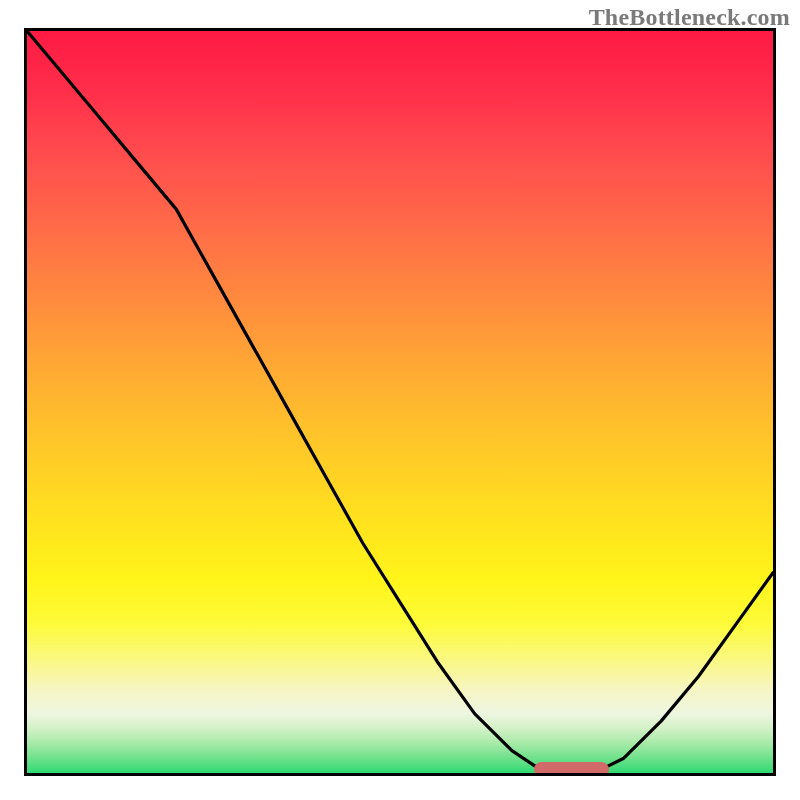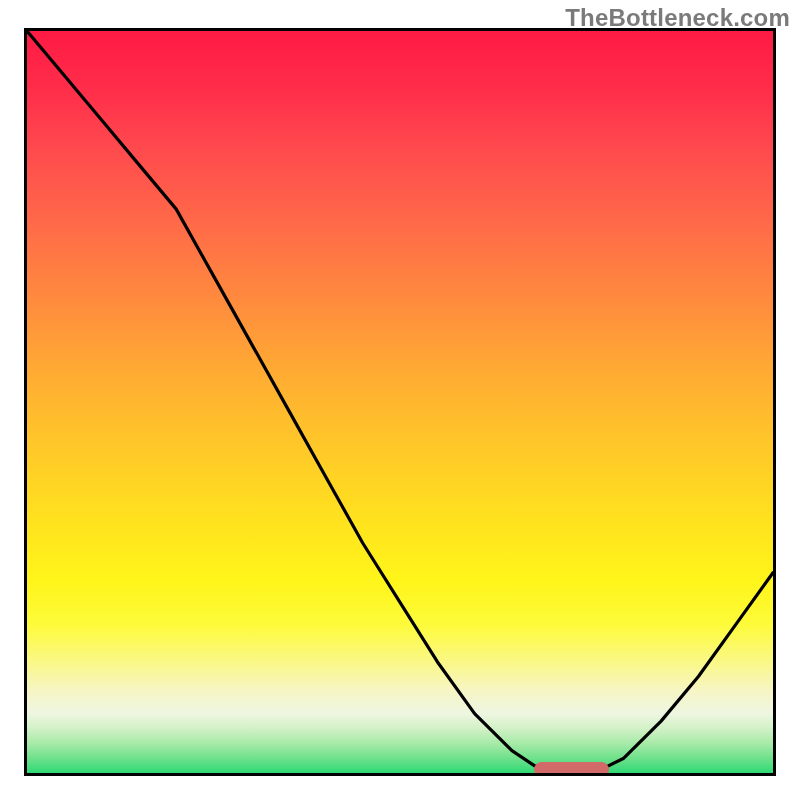--- a/index.html
+++ b/index.html
@@ -18,20 +18,21 @@
   }
   .watermark {
     position: absolute;
     top: 4px;
     right: 10px;
     font-size: 24px;
     font-weight: 600;
     color: #7a7a7a;
     letter-spacing: 0.2px;
     z-index: 20;
+    font-family: Liberation Serif, serif;
   }
   .plot-frame {
     position: absolute;
     left: 24px;
     top: 28px;
     width: 752px;
     height: 748px;
     border: 3px solid #000;
     box-sizing: border-box;
     overflow: hidden;

